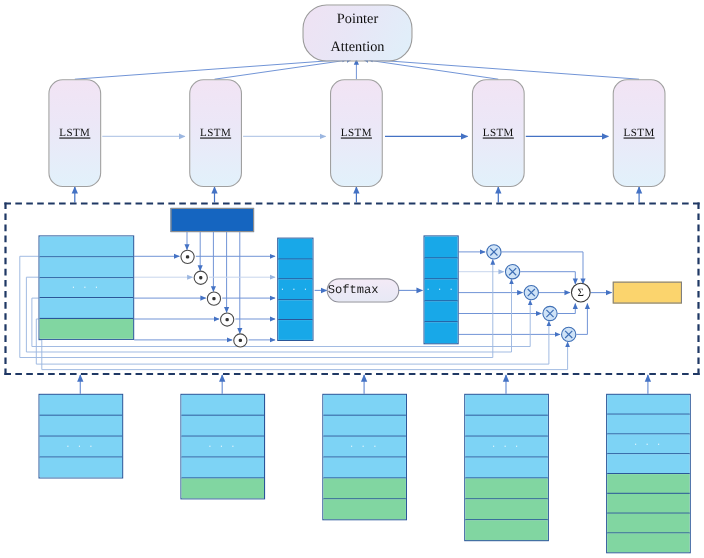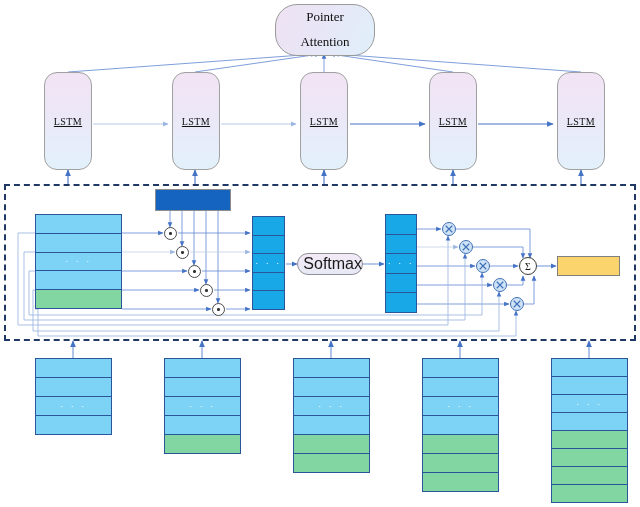--- a/index.html
+++ b/index.html
@@ -123,26 +123,26 @@
     box-sizing: border-box;
     position: relative;
   }
   .vec .vcell:last-child { border-bottom: none; }
 
   
   .softmax-pill {
     position: absolute;
     display: flex;
     align-items: center;
-    justify-content: flex-end;
+    justify-content: flex-start;
     border: 1.1px solid #8f8f99;
     border-radius: 11px;
     background: linear-gradient(180deg, #f3eaf6 0%, #ece9f6 55%, #e7e9f5 100%);
-    font-family: Liberation Sans, sans-serif;
-    font-size: 16px;
+    font-family: Liberation Mono, monospace;
+    font-size: 11px;
     color: #1a1a1a;
     box-sizing: border-box;
     z-index: 4;
   }
 
   
   .output-bar {
     position: absolute;
     background: #fbd46d;
     border: 1.4px solid #7f7f7f;

